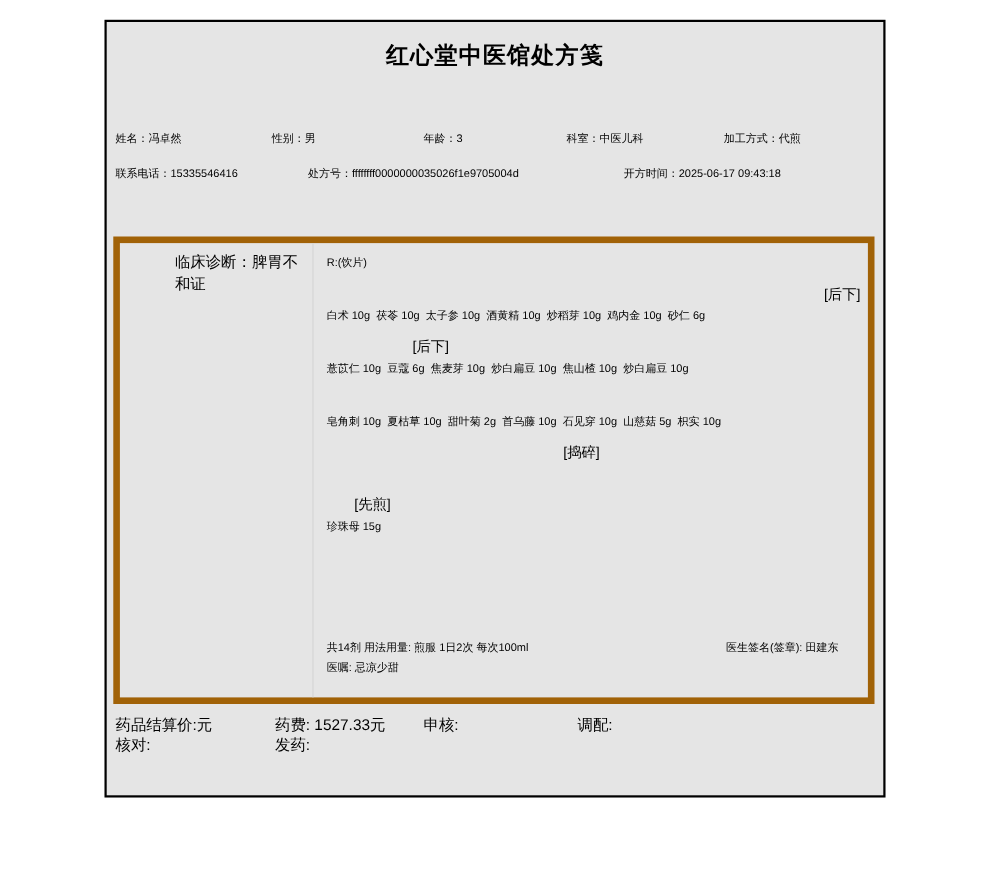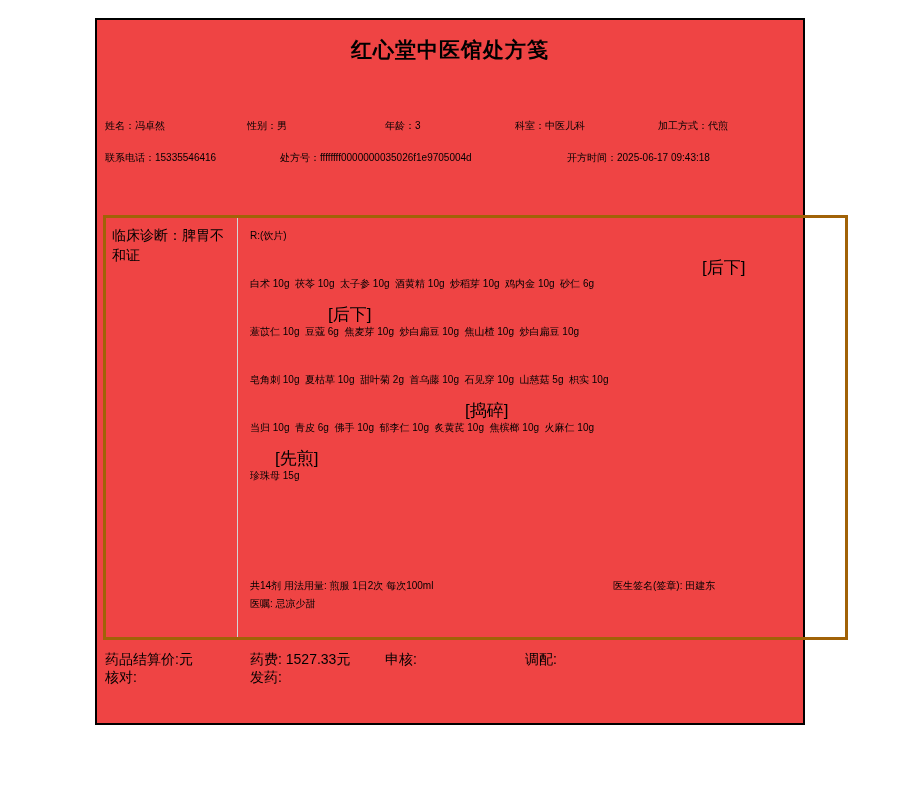--- a/index.html
+++ b/index.html
@@ -2,39 +2,39 @@
 <html><head>
 <meta charset="utf-8">
 <style>
   html,body{margin:0;padding:0;background:#ffffff;}
   body{
     width:900px;height:800px;position:relative;overflow:hidden;
     font-family:"Liberation Sans",sans-serif;color:#000;
   }
   .sheet{
     position:absolute;left:95px;top:18px;width:710px;height:707px;
-    border:2px solid #000;box-sizing:border-box;background:#ef4444;
+    border:2px solid #000;box-sizing:border-box;background:#e5e5e5;
   }
   .abs{position:absolute;white-space:pre;}
   .title{
     position:absolute;left:0;right:0;top:16px;text-align:center;
     font-size:21px;font-weight:bold;letter-spacing:1px;
   }
   .f{position:absolute;font-size:10px;white-space:pre;}
   .rx-table{
-    position:absolute;left:6px;top:195px;width:745px;height:425px;
-    border:3px solid #a16207;box-sizing:border-box;display:flex;
+    position:absolute;left:6px;top:195px;width:692px;height:425px;
+    border:6px solid #a16207;box-sizing:border-box;display:flex;padding-left:44px;
   }
   .diag-cell{
     width:132px;border-right:1px solid #d4d4d4;box-sizing:border-box;
     padding:7px 2px 0 6px;font-size:14px;line-height:1.45;
   }
   .rx-cell{position:relative;flex:1;}
   .rxline{font-size:10px;}
-  .tag{font-size:17px;}
+  .tag{font-size:13px;}
   .foot{position:absolute;font-size:14px;white-space:pre;}
 </style>
 </head>
 <body>
 
 <div class="sheet">
 
   <div class="title">红心堂中医馆处方笺</div>
 
   <div class="f" style="left:8px;top:99px"><span>姓名：</span><span>冯卓然</span></div>
@@ -55,21 +55,20 @@
 
       <div class="abs tag" style="left:464px;top:38px">[后下]</div>
       <div class="abs rxline" style="left:12px;top:59px">白术 10g  茯苓 10g  太子参 10g  酒黄精 10g  炒稻芽 10g  鸡内金 10g  砂仁 6g</div>
 
       <div class="abs tag" style="left:90px;top:85px">[后下]</div>
       <div class="abs rxline" style="left:12px;top:107px">薏苡仁 10g  豆蔻 6g  焦麦芽 10g  炒白扁豆 10g  焦山楂 10g  炒白扁豆 10g</div>
 
       <div class="abs rxline" style="left:12px;top:155px">皂角刺 10g  夏枯草 10g  甜叶菊 2g  首乌藤 10g  石见穿 10g  山慈菇 5g  枳实 10g</div>
 
       <div class="abs tag" style="left:227px;top:181px">[捣碎]</div>
-      <div class="abs rxline" style="left:12px;top:203px">当归 10g  青皮 6g  佛手 10g  郁李仁 10g  炙黄芪 10g  焦槟榔 10g  火麻仁 10g</div>
 
       <div class="abs tag" style="left:37px;top:229px">[先煎]</div>
       <div class="abs rxline" style="left:12px;top:251px">珍珠母 15g</div>
 
       <div class="abs rxline" style="left:12px;top:361px">共14剂 用法用量: 煎服 1日2次 每次100ml</div>
       <div class="abs rxline" style="left:375px;top:361px">医生签名(签章): 田建东</div>
       <div class="abs rxline" style="left:12px;top:379px">医嘱: 忌凉少甜</div>
     </div>
   </div>
 

